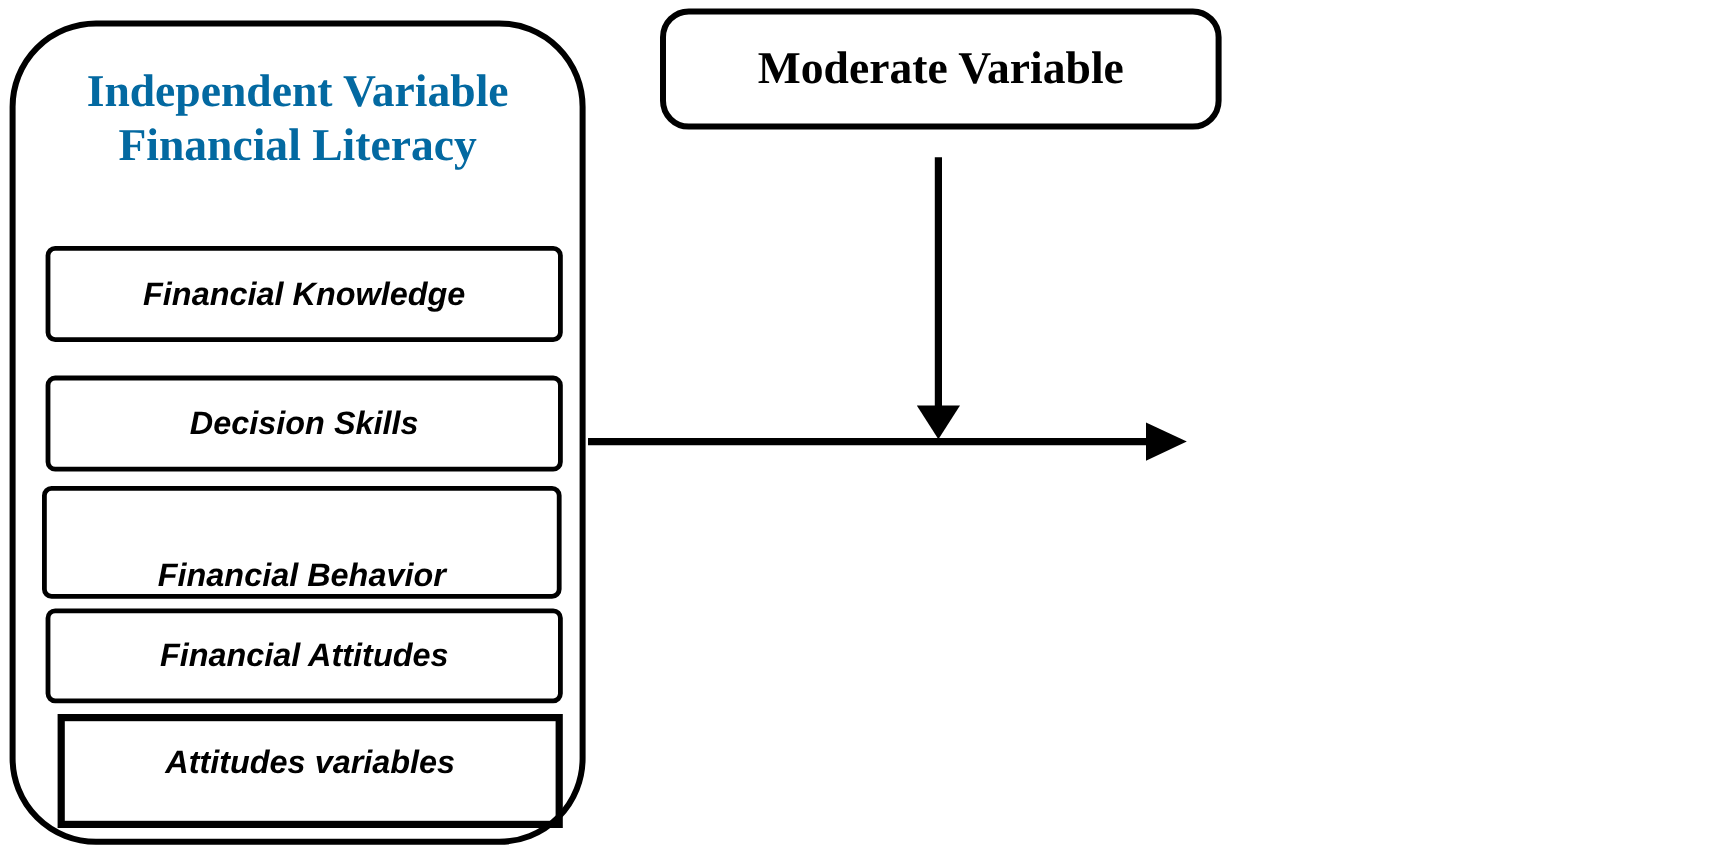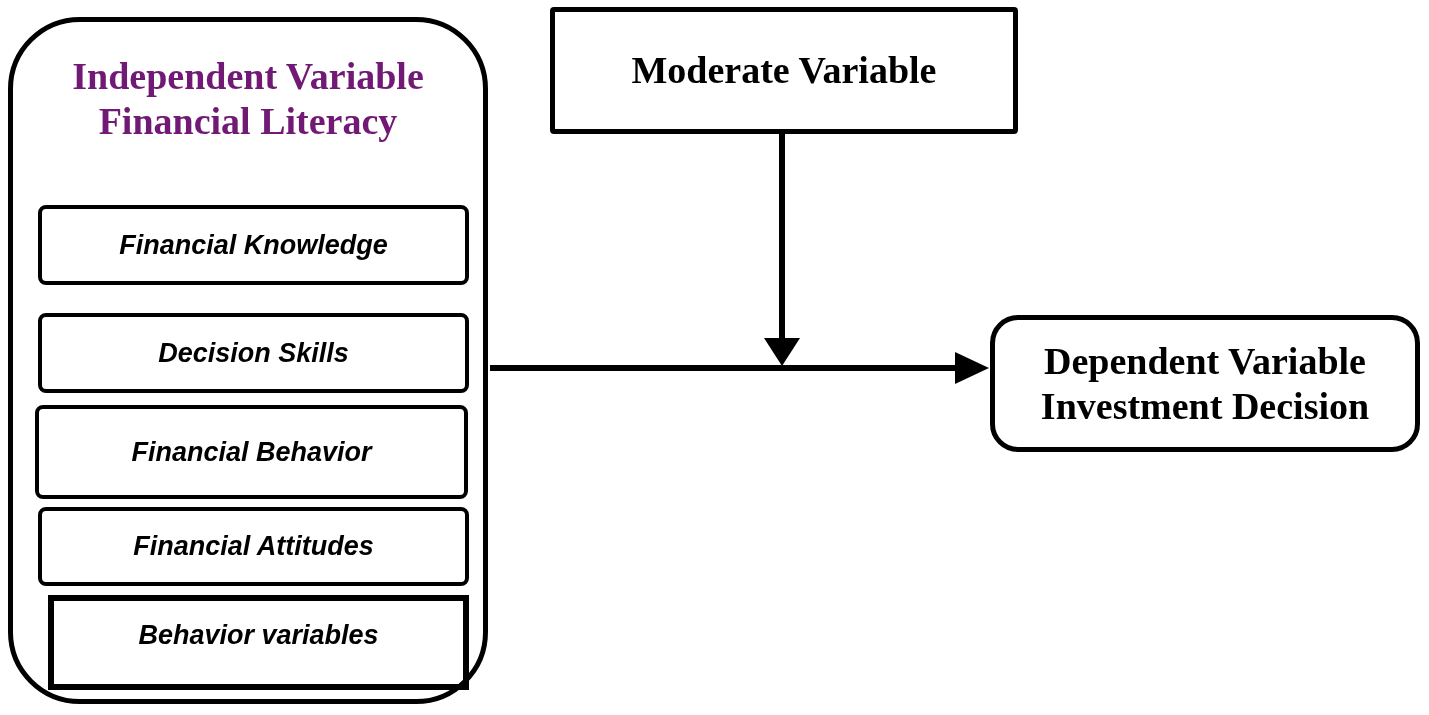--- a/index.html
+++ b/index.html
@@ -32,21 +32,21 @@
   .group-title {
     position: absolute;
     left: 8px;
     top: 54px;
     width: 480px;
     text-align: center;
     font-family: "Liberation Serif", serif;
     font-weight: bold;
     font-size: 38px;
     line-height: 45px;
-    color: #701a75;
+    color: #0369a1;
   }
 
   
   .factor-box {
     position: absolute;
     box-sizing: border-box;
     border: 4px solid #000000;
     border-radius: 8px;
     background: #ffffff;
     display: flex;
@@ -54,21 +54,21 @@
     justify-content: center;
     text-align: center;
     font-family: "Liberation Sans", sans-serif;
     font-weight: bold;
     font-style: italic;
     font-size: 27px;
     color: #000000;
   }
   .factor-knowledge { left: 38px; top: 205px; width: 431px; height: 80px; }
   .factor-skills    { left: 38px; top: 313px; width: 431px; height: 80px; }
-  .factor-behavior  { left: 35px; top: 405px; width: 433px; height: 94px; }
+  .factor-behavior  { left: 35px; top: 405px; width: 433px; height: 94px; align-items: flex-end; }
   .factor-attitudes { left: 38px; top: 507px; width: 431px; height: 79px; }
   .factor-external  {
     left: 48px; top: 595px; width: 421px; height: 95px;
     border-width: 6px;
     border-radius: 0;
     background: transparent;
     padding-bottom: 14px;
   }
 
   
@@ -82,22 +82,22 @@
     align-items: center;
     justify-content: center;
     text-align: center;
     font-family: "Liberation Serif", serif;
     font-weight: bold;
     font-size: 38px;
     line-height: 45px;
     color: #000000;
   }
   .moderator-box {
-    left: 550px; top: 7px; width: 468px; height: 127px;
-    border-radius: 4px;
+    left: 550px; top: 7px; width: 468px; height: 101px;
+    border-radius: 24px;
     align-items: center;
   }
   .dependent-box {
     left: 990px; top: 315px; width: 430px; height: 137px;
     border-radius: 28px;
   }
 
   
   .arrow-layer {
     position: absolute;
@@ -130,31 +130,27 @@
 
   <div class="factor-box factor-behavior">
     <span>Financial Behavior</span>
   </div>
 
   <div class="factor-box factor-attitudes">
     <span>Financial Attitudes</span>
   </div>
 
   <div class="factor-box factor-external">
-    <span>Behavior variables</span>
+    <span>Attitudes variables</span>
   </div>
 
   <div class="labeled-box moderator-box">
     <div>Moderate Variable</div>
   </div>
 
-  <div class="labeled-box dependent-box">
-    <div>Dependent Variable</div>
-    <div>Investment Decision</div>
-  </div>
 
   <svg class="arrow-layer" viewBox="0 0 1429 715" xmlns="http://www.w3.org/2000/svg">
     <g stroke="#000000" fill="#000000">
 
       <line x1="490" y1="368" x2="958" y2="368" stroke-width="6"></line>
       <polygon points="989,368 955,352 955,384" stroke="none"></polygon>
 
       <line x1="782" y1="131" x2="782" y2="342" stroke-width="6"></line>
       <polygon points="782,366 764,338 800,338" stroke="none"></polygon>
     </g>

